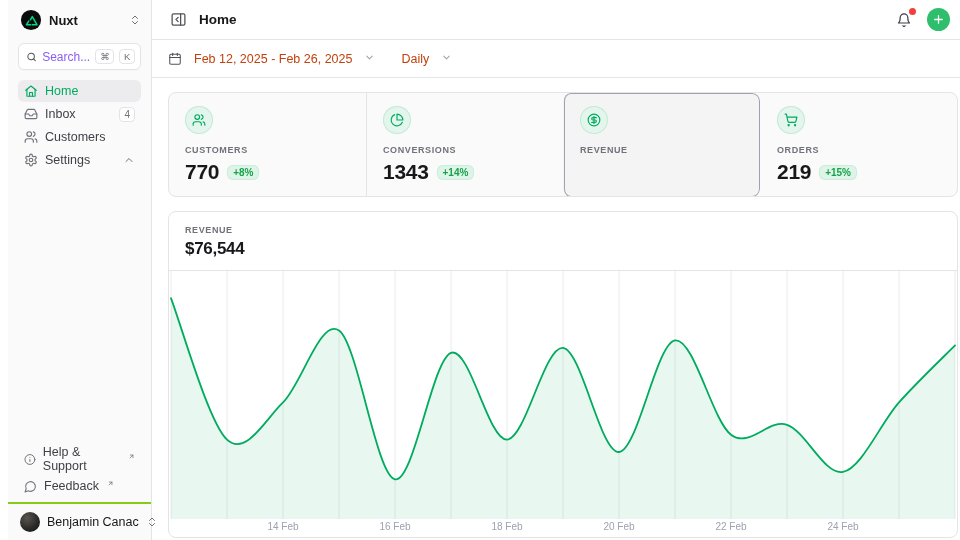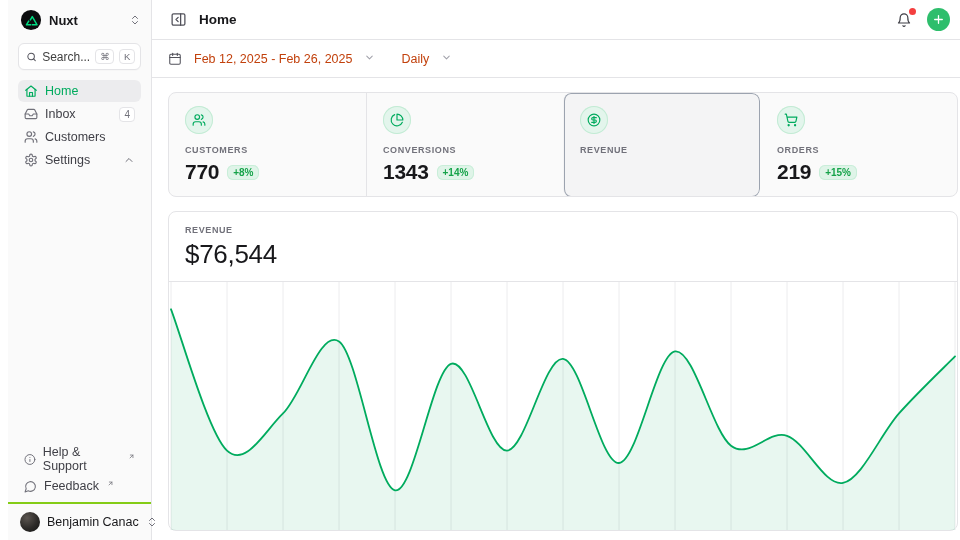--- a/index.html
+++ b/index.html
@@ -25,21 +25,21 @@
   }
   .org-logo { width: 22px; height: 22px; flex: none; }
   .org-name { font-weight: 700; font-size: 13px; flex: 1; }
   .chev-ud { color: #71717a; flex: none; display:flex; }
   .search-box {
     margin: 4px 10px 10px 10px; height: 27px;
     background: #fff; border: 1px solid #e4e4e7; border-radius: 6px;
     display: flex; align-items: center; gap: 5px; padding: 0 5px 0 7px;
     cursor: text; box-shadow: 0 1px 1px rgba(0,0,0,0.02);
   }
-  .search-box .ph { color: #404040; font-size: 12px; flex: 1; }
+  .search-box .ph { color: #8b5cf6; font-size: 12px; flex: 1; }
   .search-box svg { color: #52525b; }
   kbd {
     font-family: "Liberation Sans", sans-serif;
     font-size: 9.5px; color: #71717a; background: #fff;
     border: 1px solid #e4e4e7; border-radius: 4px;
     padding: 1px 4px; min-width: 16px; text-align: center; display: inline-block;
   }
   .nav { padding: 0 10px; }
   .nav-item {
     display: flex; align-items: center; gap: 7px;
@@ -144,21 +144,21 @@
   }
 
   
   .chart-panel {
     margin-top: 14px; width: 790px;
     border: 1px solid #e4e4e7; border-radius: 8px; background: #fff;
     flex: none;
   }
   .chart-head { padding: 13px 16px 11px 16px; border-bottom: 1px solid #e4e4e7; }
   .chart-label { font-size: 9px; letter-spacing: 0.6px; color: #71717a; font-weight: 600; margin-bottom: 4px; }
-  .chart-value { font-size: 26px; font-weight: 400; letter-spacing: -0.3px; }
+  .chart-value { font-size: 17px; font-weight: 700; letter-spacing: -0.3px; }
   .plot-wrap { position: relative; width: 788px; height: 248px; }
   .plot-wrap svg { display: block; }
   .tick-row { position: relative; height: 18px; }
   .tick {
     position: absolute; top: 2px; transform: translateX(-50%);
     font-size: 10px; color: #9ca3af; white-space: nowrap;
   }
 </style>
 </head>
 <body>
@@ -404,17 +404,25 @@
               <line x1="506.0" y1="0" x2="506.0" y2="248" stroke="#ececee" stroke-width="1"></line>
               <line x1="562.0" y1="0" x2="562.0" y2="248" stroke="#ececee" stroke-width="1"></line>
               <line x1="618.0" y1="0" x2="618.0" y2="248" stroke="#ececee" stroke-width="1"></line>
               <line x1="674.0" y1="0" x2="674.0" y2="248" stroke="#ececee" stroke-width="1"></line>
               <line x1="730.0" y1="0" x2="730.0" y2="248" stroke="#ececee" stroke-width="1"></line>
               <line x1="786.0" y1="0" x2="786.0" y2="248" stroke="#ececee" stroke-width="1"></line>
               <path d="M2.0,27.3 C11.3,50.8 39.3,151.3 58.0,168.6 C76.7,186.0 95.3,149.6 114.0,131.4 C132.7,113.3 151.3,46.7 170.0,59.5 C188.7,72.3 207.3,204.6 226.0,208.3 C244.7,212.0 263.3,88.5 282.0,81.8 C300.7,75.2 319.3,169.5 338.0,168.6 C356.7,167.8 375.3,74.8 394.0,76.9 C412.7,78.9 431.3,182.3 450.0,181.0 C468.7,179.8 487.3,72.3 506.0,69.4 C524.7,66.5 543.3,149.6 562.0,163.7 C580.7,177.7 599.3,147.6 618.0,153.8 C636.7,160.0 655.3,204.6 674.0,200.9 C692.7,197.2 711.3,152.5 730.0,131.4 C748.7,110.4 776.7,83.9 786.0,74.4 L786.0,248 L2.0,248 Z" fill="rgba(0,171,94,0.09)" stroke="none"></path>
               <path d="M2.0,27.3 C11.3,50.8 39.3,151.3 58.0,168.6 C76.7,186.0 95.3,149.6 114.0,131.4 C132.7,113.3 151.3,46.7 170.0,59.5 C188.7,72.3 207.3,204.6 226.0,208.3 C244.7,212.0 263.3,88.5 282.0,81.8 C300.7,75.2 319.3,169.5 338.0,168.6 C356.7,167.8 375.3,74.8 394.0,76.9 C412.7,78.9 431.3,182.3 450.0,181.0 C468.7,179.8 487.3,72.3 506.0,69.4 C524.7,66.5 543.3,149.6 562.0,163.7 C580.7,177.7 599.3,147.6 618.0,153.8 C636.7,160.0 655.3,204.6 674.0,200.9 C692.7,197.2 711.3,152.5 730.0,131.4 C748.7,110.4 776.7,83.9 786.0,74.4" fill="none" stroke="#00ab5e" stroke-width="1.8" stroke-linecap="round"></path>
             </svg>
         </div>
+        <div class="tick-row" id="tick-row">
+            <span class="tick" style="left: 114px;">14 Feb</span>
+            <span class="tick" style="left: 226px;">16 Feb</span>
+            <span class="tick" style="left: 338px;">18 Feb</span>
+            <span class="tick" style="left: 450px;">20 Feb</span>
+            <span class="tick" style="left: 562px;">22 Feb</span>
+            <span class="tick" style="left: 674px;">24 Feb</span>
+          </div>
       </section>
 
     </div>
   </div>
 </div>
 
 </body></html>

